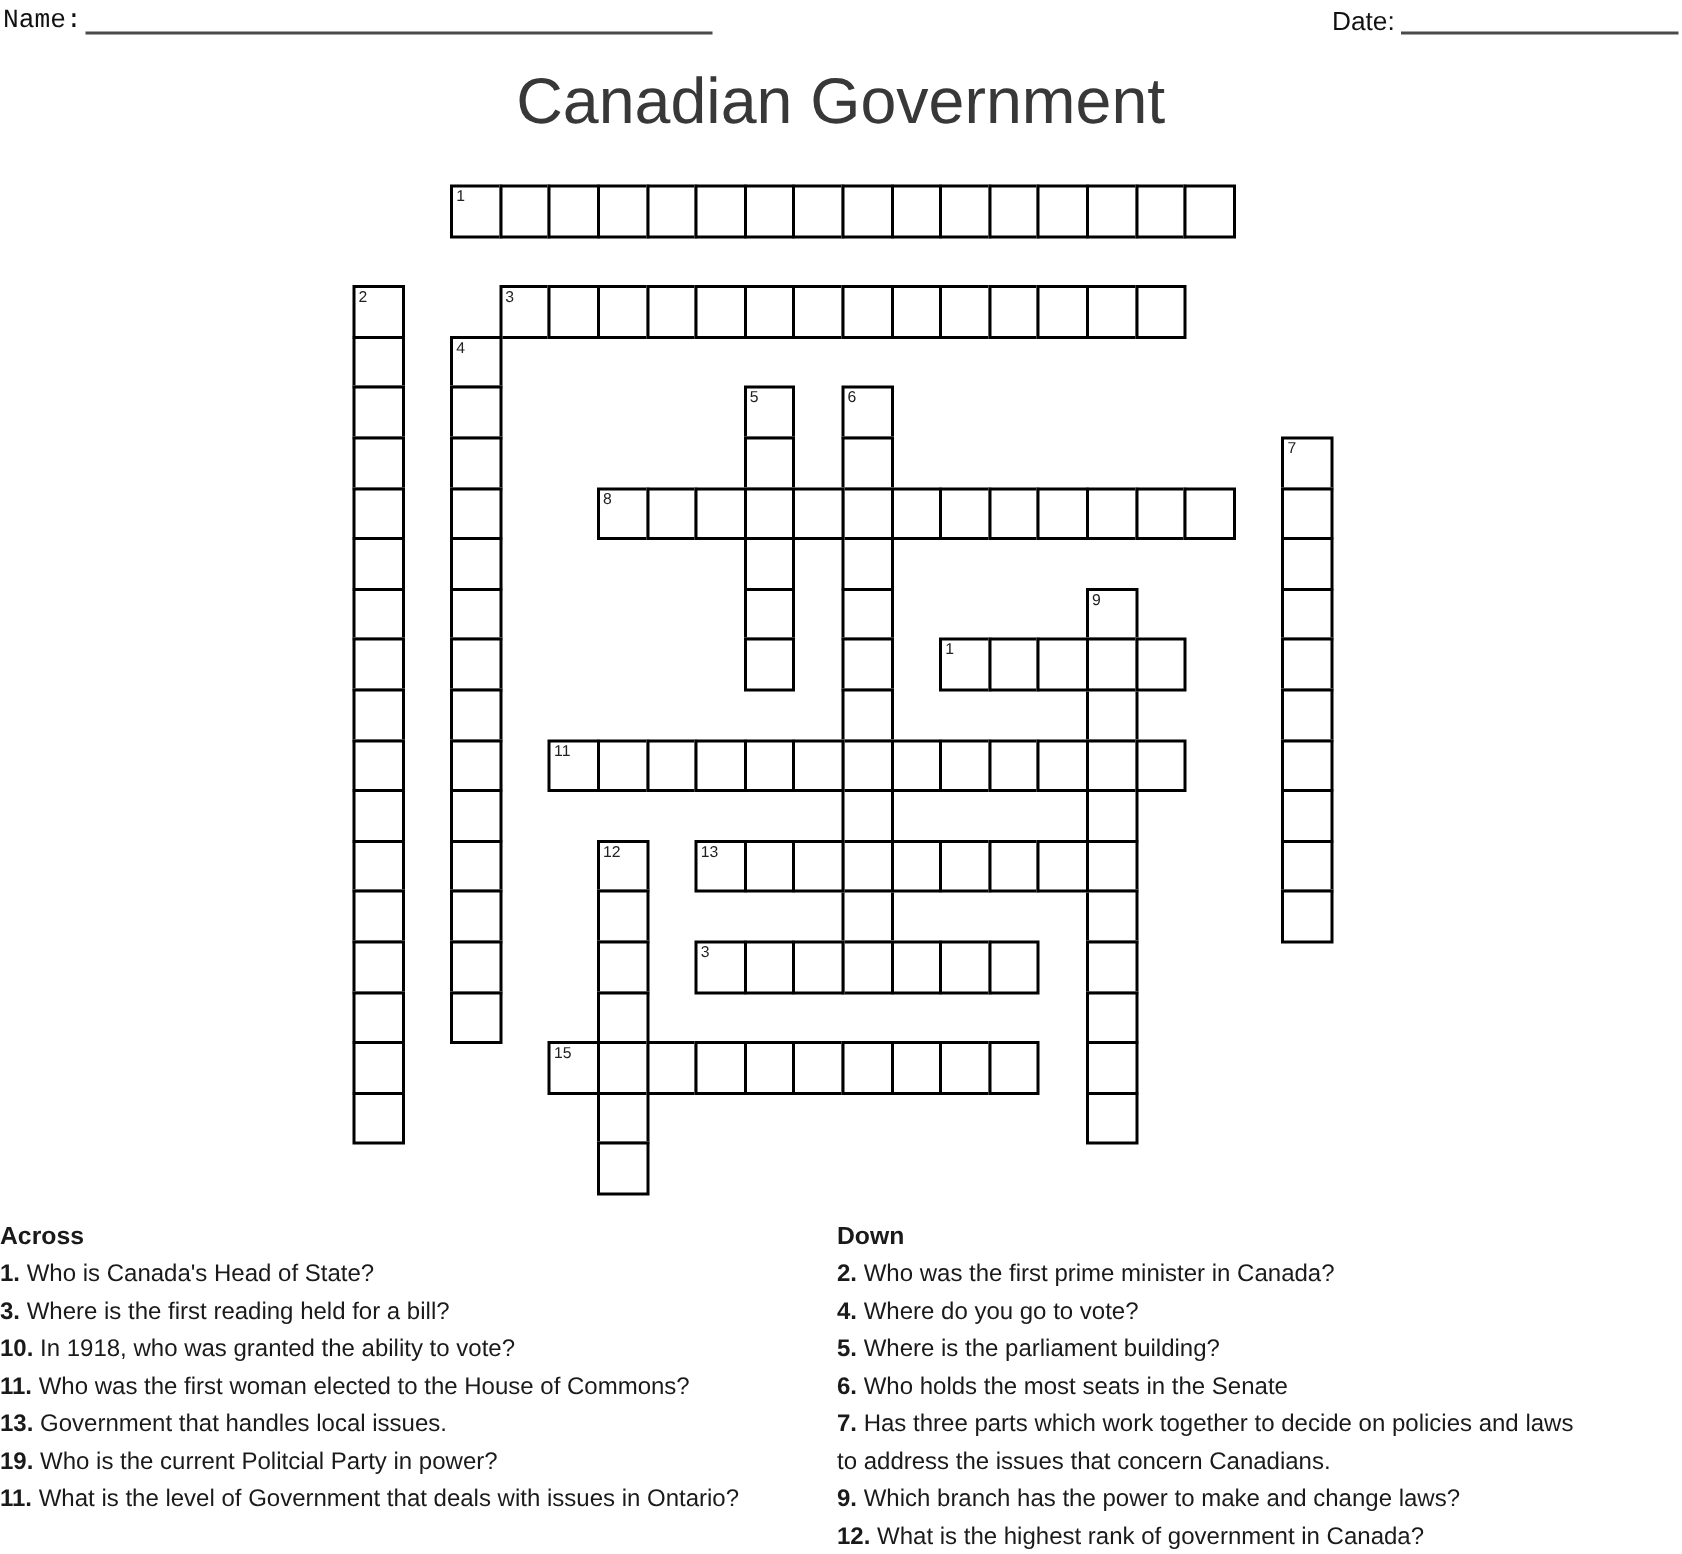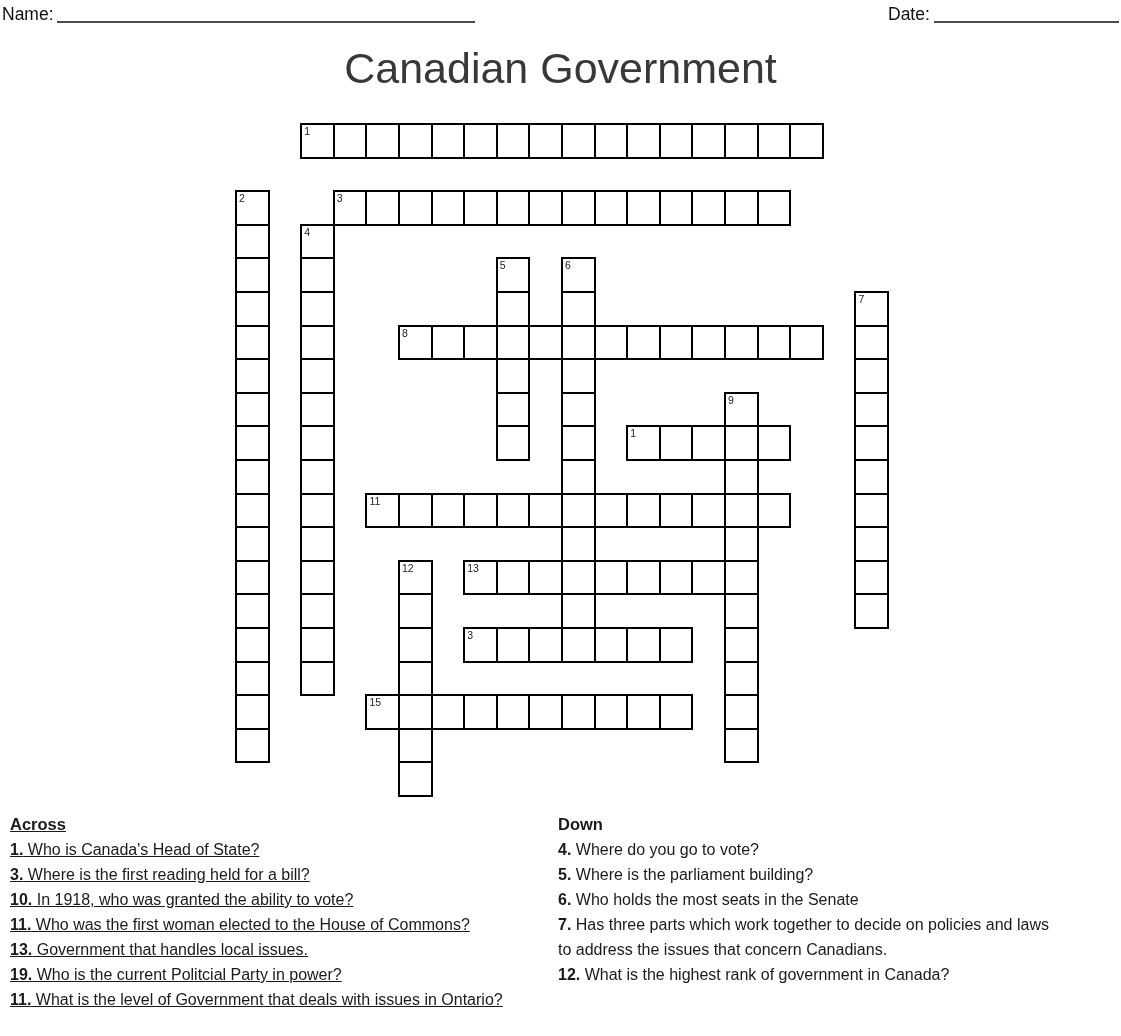--- a/index.html
+++ b/index.html
@@ -12,21 +12,21 @@
     overflow: hidden;
   }
   .page { position: absolute; left: 0; top: 0; width: 1121px; height: 1036px; }
 
   
   .hdr-label {
     position: absolute; top: 4px;
     font-size: 17.5px; color: #111;
     white-space: nowrap;
   }
-  .name-label { left: 2px; }
+  .name-label { left: 2px; font-family: Liberation Mono, monospace; }
   .date-label { left: 888px; }
   .blank-line {
     position: absolute; top: 0;
     height: 21px;
     border-bottom: 2px solid #4a4a4a;
   }
   .name-line { left: 57px; width: 418px; }
   .date-line { left: 934px; width: 185px; }
 
   
@@ -54,21 +54,21 @@
     position: absolute; top: 1px; left: 2px;
     font-size: 10.5px; line-height: 1;
     color: #222;
   }
 
   
   .clues {
     position: absolute; top: 812px;
     font-size: 16px; line-height: 25px;
   }
-  .clues-across { left: 10px; width: 640px; text-decoration: underline; }
+  .clues-across { left: 0; width: 640px; }
   .clues-down { left: 558px; width: 563px; }
   .clues-heading { font-weight: bold; font-size: 16.5px; line-height: 25px; }
   .clue { white-space: pre-wrap; }
   .clue b { font-weight: bold; }
 </style>
 </head>
 <body>
 
 <div class="page">
 
@@ -276,22 +276,24 @@
         <div class="clue"><b>11.</b> Who was the first woman elected to the House of Commons?</div>
         <div class="clue"><b>13.</b> Government that handles local issues.</div>
         <div class="clue"><b>19.</b> Who is the current Politcial Party in power?</div>
         <div class="clue"><b>11.</b> What is the level of Government that deals with issues in Ontario?</div>
       </div>
   </div>
 
   <div class="clues clues-down">
     <div class="clues-heading">Down</div>
     <div>
+        <div class="clue"><b>2.</b> Who was the first prime minister in Canada?</div>
         <div class="clue"><b>4.</b> Where do you go to vote?</div>
         <div class="clue"><b>5.</b> Where is the parliament building?</div>
         <div class="clue"><b>6.</b> Who holds the most seats in the Senate</div>
         <div class="clue"><b>7.</b> Has three parts which work together to decide on policies and laws
 to address the issues that concern Canadians.</div>
+        <div class="clue"><b>9.</b> Which branch has the power to make and change laws?</div>
         <div class="clue"><b>12.</b> What is the highest rank of government in Canada?</div>
       </div>
   </div>
 
 </div>
 
 </body></html>

